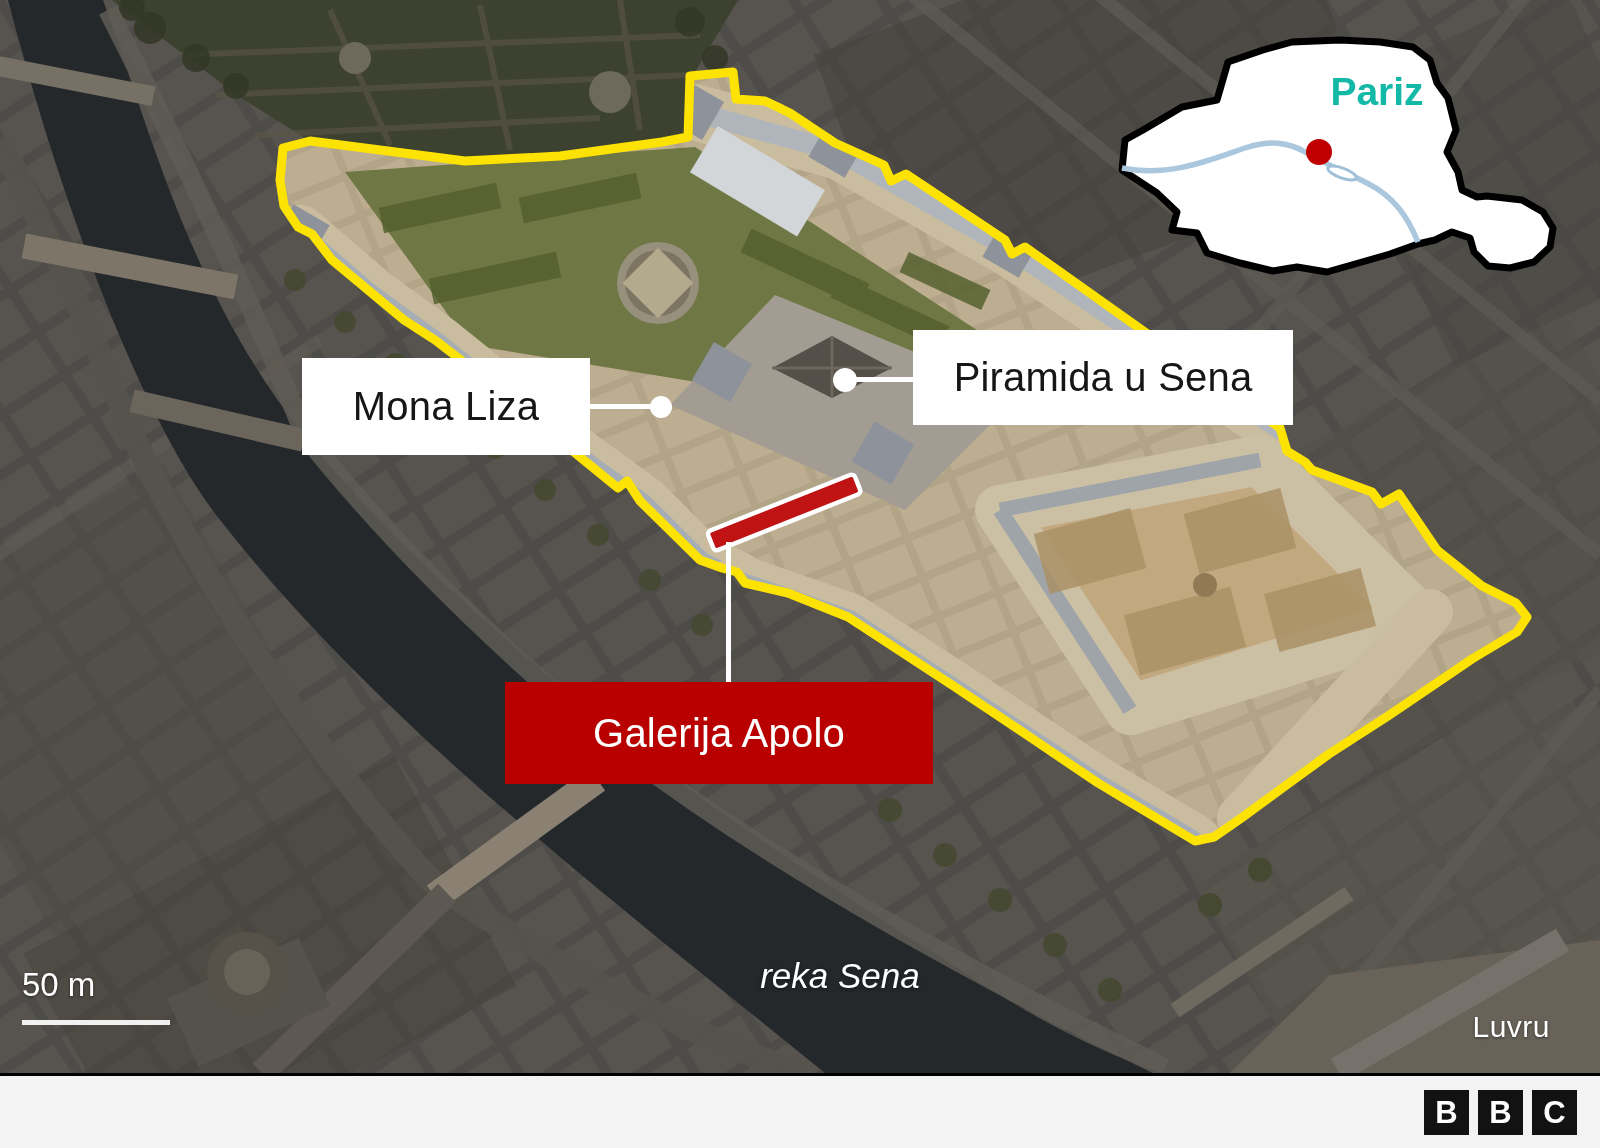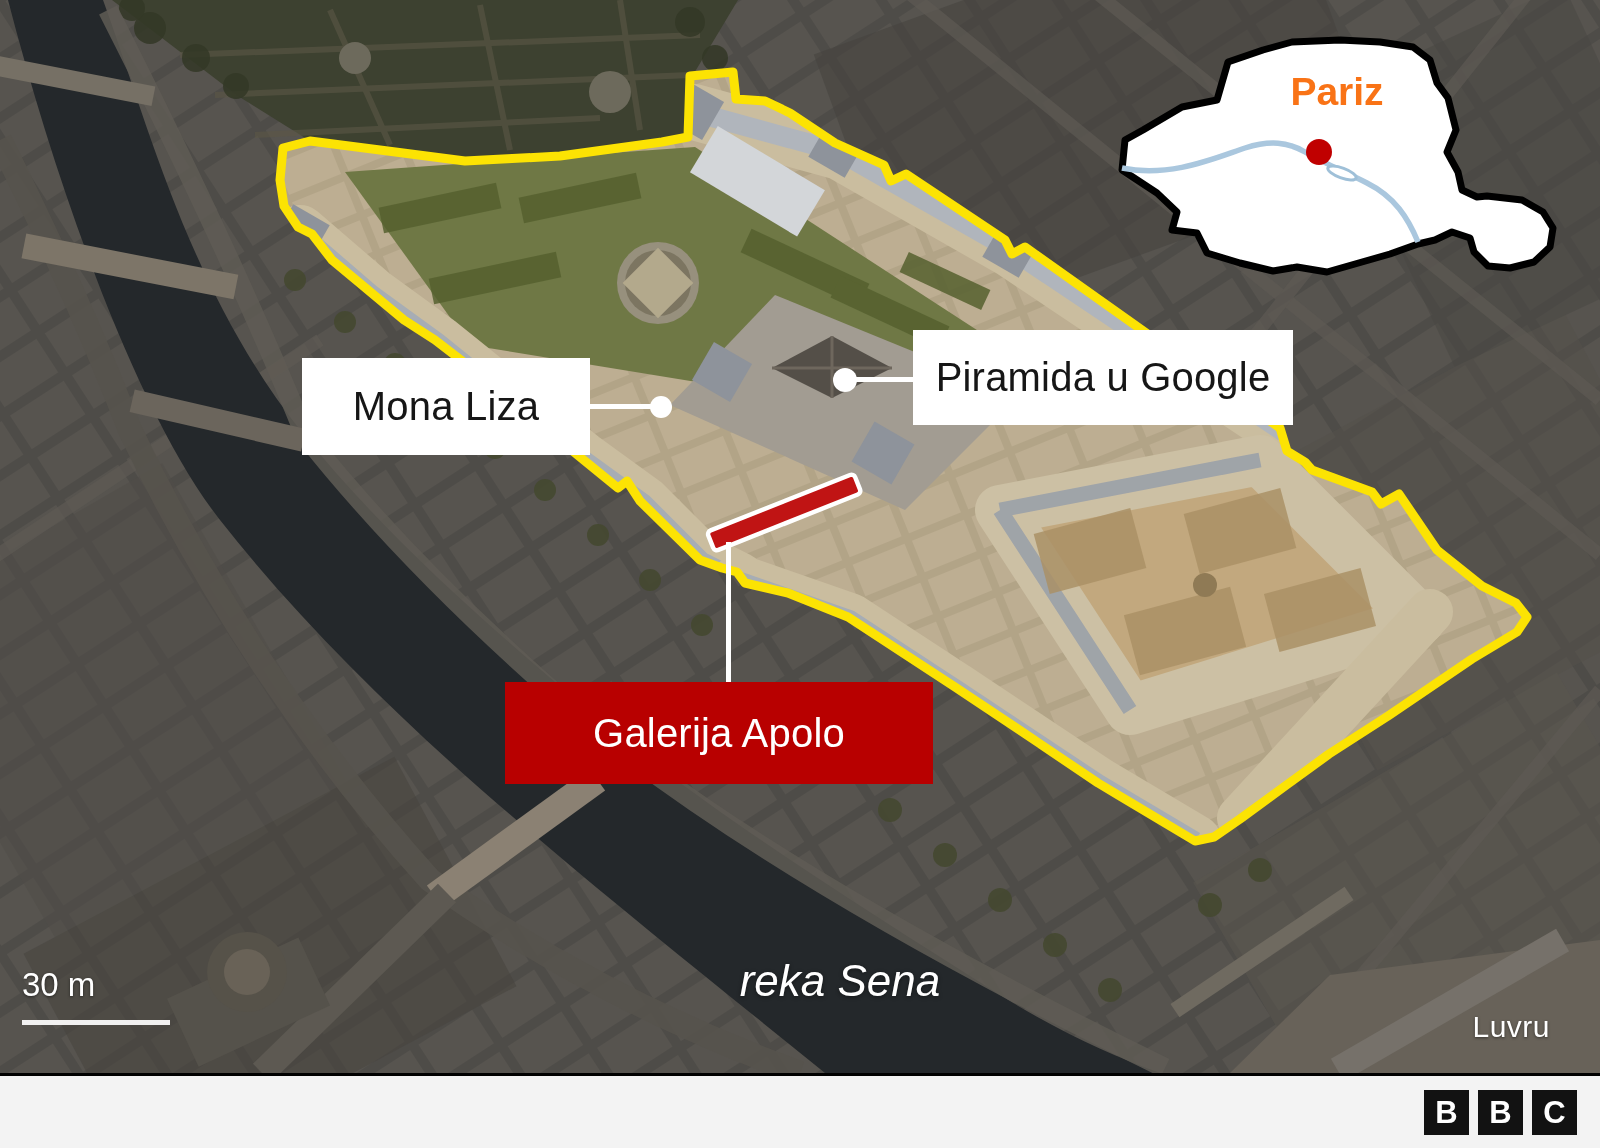--- a/index.html
+++ b/index.html
@@ -11,31 +11,31 @@
   .callout{position:absolute;display:flex;align-items:center;justify-content:center;
            box-sizing:border-box;}
   .callout.white{background:#ffffff;color:#161616;}
   .callout.red{background:#b80000;color:#ffffff;}
   .callout span{font-size:40px;letter-spacing:.2px;}
 
   .connector{position:absolute;background:#ffffff;}
   .dot{position:absolute;background:#ffffff;border-radius:50%;}
 
   .river-label{position:absolute;left:690px;top:956px;width:300px;text-align:center;
-        color:#fff;font-size:44px;font-style:italic;font-weight:500;
+        color:#fff;font-size:35px;font-style:italic;font-weight:500;
         text-shadow:0 1px 4px rgba(0,0,0,.45);}
   .scale-label{position:absolute;left:22px;top:966px;color:#fff;font-size:33px;
         text-shadow:0 1px 3px rgba(0,0,0,.5);}
   .scale-bar{position:absolute;left:22px;top:1020px;width:148px;height:5px;
         background:rgba(255,255,255,.92);}
   .credit{position:absolute;left:1380px;top:1010px;width:170px;text-align:right;
         color:#fff;font-size:30px;font-weight:500;letter-spacing:.5px;
         text-shadow:0 1px 3px rgba(0,0,0,.5);}
-  .inset-title{position:absolute;left:1252px;top:70px;width:170px;text-align:center;
-        color:#f97316;font-size:39px;font-weight:600;}
+  .inset-title{position:absolute;left:1292px;top:70px;width:170px;text-align:center;
+        color:#14b8a6;font-size:39px;font-weight:600;}
 
   
   .footer{position:absolute;left:0;top:1073px;width:1600px;height:75px;
         background:#f3f3f3;border-top:3px solid #000;box-sizing:border-box;}
   .bbc-logo{position:absolute;right:23px;top:14px;display:flex;gap:9px;}
   .bbc-block{width:45px;height:45px;background:#121212;color:#fff;display:flex;
         align-items:center;justify-content:center;font-size:31px;font-weight:bold;}
 </style>
 </head>
 <body>
@@ -207,30 +207,30 @@
 
   <div class="connector" style="left:588px;top:404px;width:66px;height:5px;"></div>
   <div class="dot" style="left:650px;top:396px;width:22px;height:22px;"></div>
   <div class="callout white" style="left:302px;top:358px;width:288px;height:97px;text-align:center;">
     <span>Mona Liza</span>
   </div>
 
   <div class="connector" style="left:852px;top:377px;width:64px;height:5px;"></div>
   <div class="dot" style="left:833px;top:368px;width:24px;height:24px;"></div>
   <div class="callout white" style="left:913px;top:330px;width:380px;height:95px;">
-    <span>Piramida u Google</span>
+    <span>Piramida u Sena</span>
   </div>
 
   <div class="connector" style="left:726px;top:542px;width:5px;height:142px;"></div>
   <div class="callout red" style="left:505px;top:682px;width:428px;height:102px;">
     <span>Galerija Apolo</span>
   </div>
 
   <div class="river-label">reka Sena</div>
-  <div class="scale-label">30 m</div>
+  <div class="scale-label">50 m</div>
   <div class="scale-bar"></div>
   <div class="credit">Luvru</div>
 
   <div class="footer">
     <div class="bbc-logo">
       <div class="bbc-block">
           <span>B</span>
         </div>
       <div class="bbc-block">
           <span>B</span>

